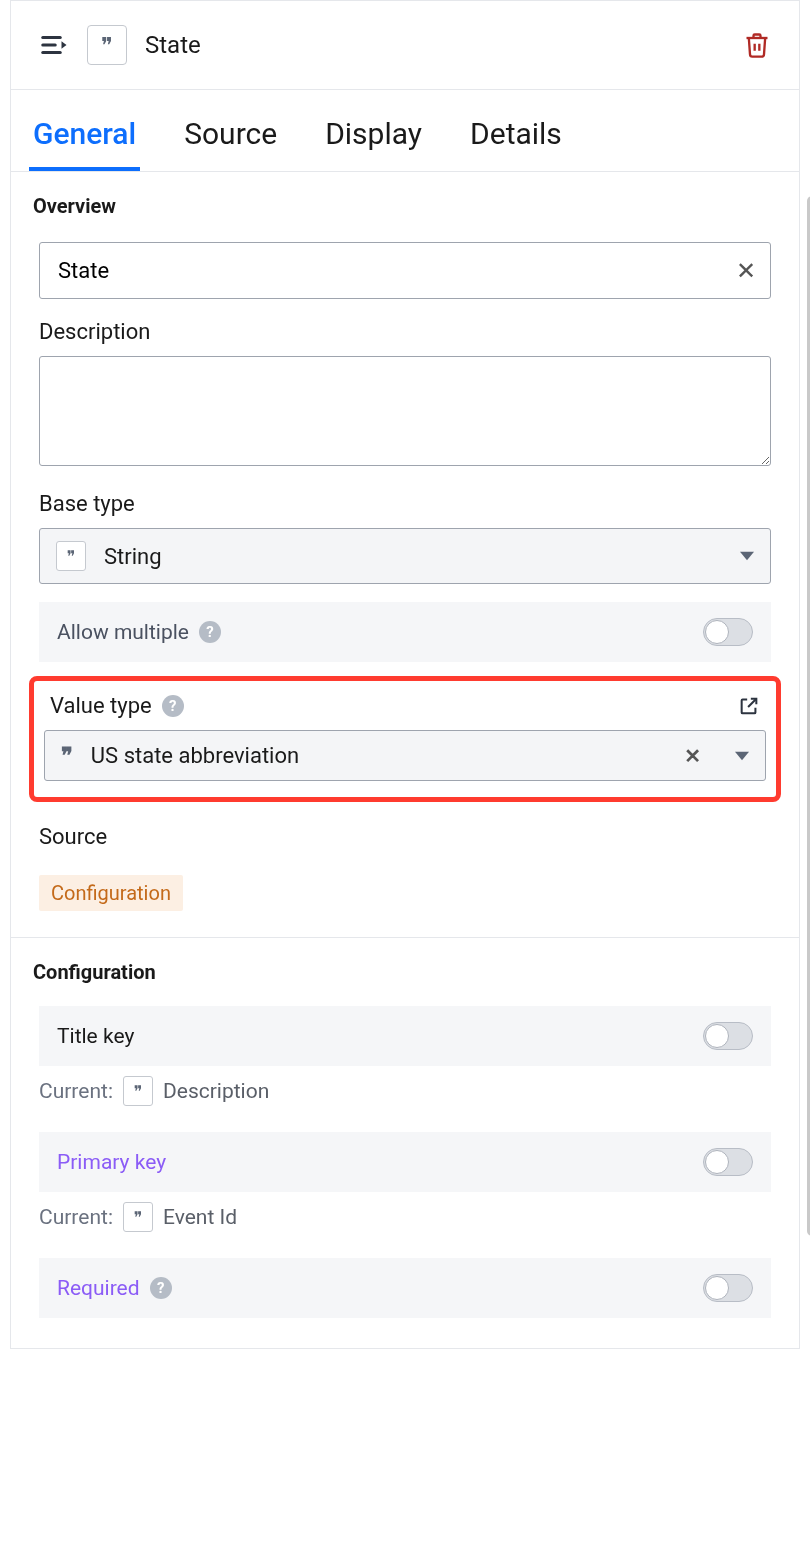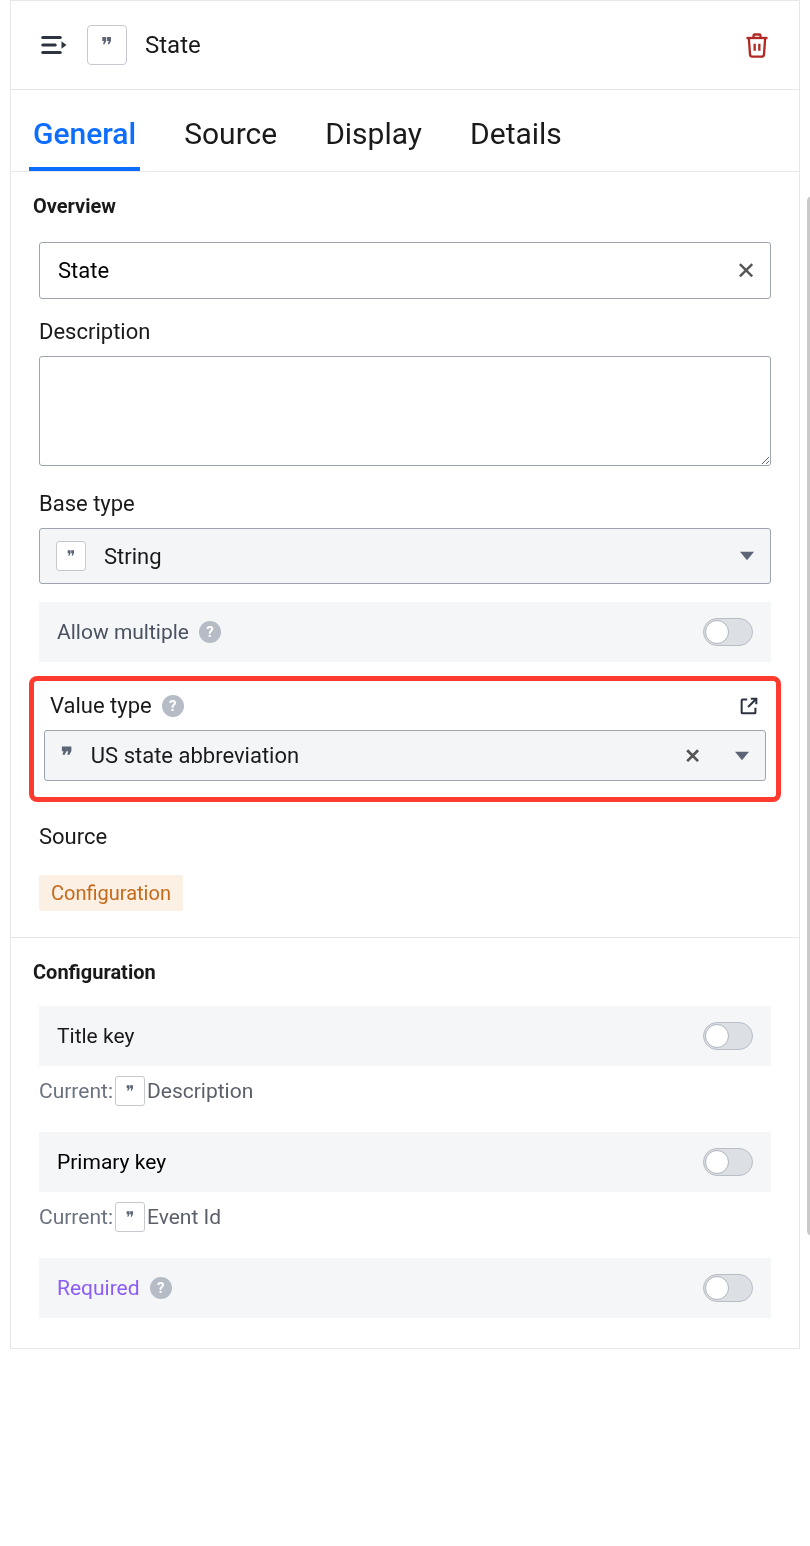--- a/index.html
+++ b/index.html
@@ -110,21 +110,21 @@
   .vt-head .title { font-size:22px; display:flex; align-items:center; gap:10px; flex:1; }
   .popout { cursor:pointer; color:#2d3440; }
   .popout svg { width:22px; height:22px; display:block; }
   .status-badge {
     display:inline-block;
     background:#fcefe3; color:#c46a1a;
     font-size:20px; padding:6px 12px; border-radius:2px;
     margin: 8px 0 8px 28px;
   }
   .divider { height:1px; background:#e5e7eb; margin: 18px 0 0 0; }
-  .current-line { font-size:21px; color:#6b7280; padding: 10px 28px 14px 28px; display:flex; align-items:center; gap:2px; }
+  .current-line { font-size:21px; color:#6b7280; padding: 10px 28px 14px 28px; display:flex; align-items:center; gap:10px; }
   .current-line .cv { color:#5a5f68; }
 </style>
 </head>
 <body>
 
 <div class="panel">
 
   <div class="scrollbar"></div>
 
   <div class="header">
@@ -243,21 +243,21 @@
         </div>
     </div>
     <div class="current-line">
       <span>Current:</span>
       <span class="quote-badge small">❞</span>
       <span class="cv">Description</span>
     </div>
 
     <div class="toggle-row">
       <div class="lbl">
-        <span style="color:#000000;">Primary key</span>
+        <span style="color:#8b5cf6;">Primary key</span>
       </div>
       <div class="toggle">
           <div class="knob"></div>
         </div>
     </div>
     <div class="current-line">
       <span>Current:</span>
       <span class="quote-badge small">❞</span>
       <span class="cv">Event Id</span>
     </div>

